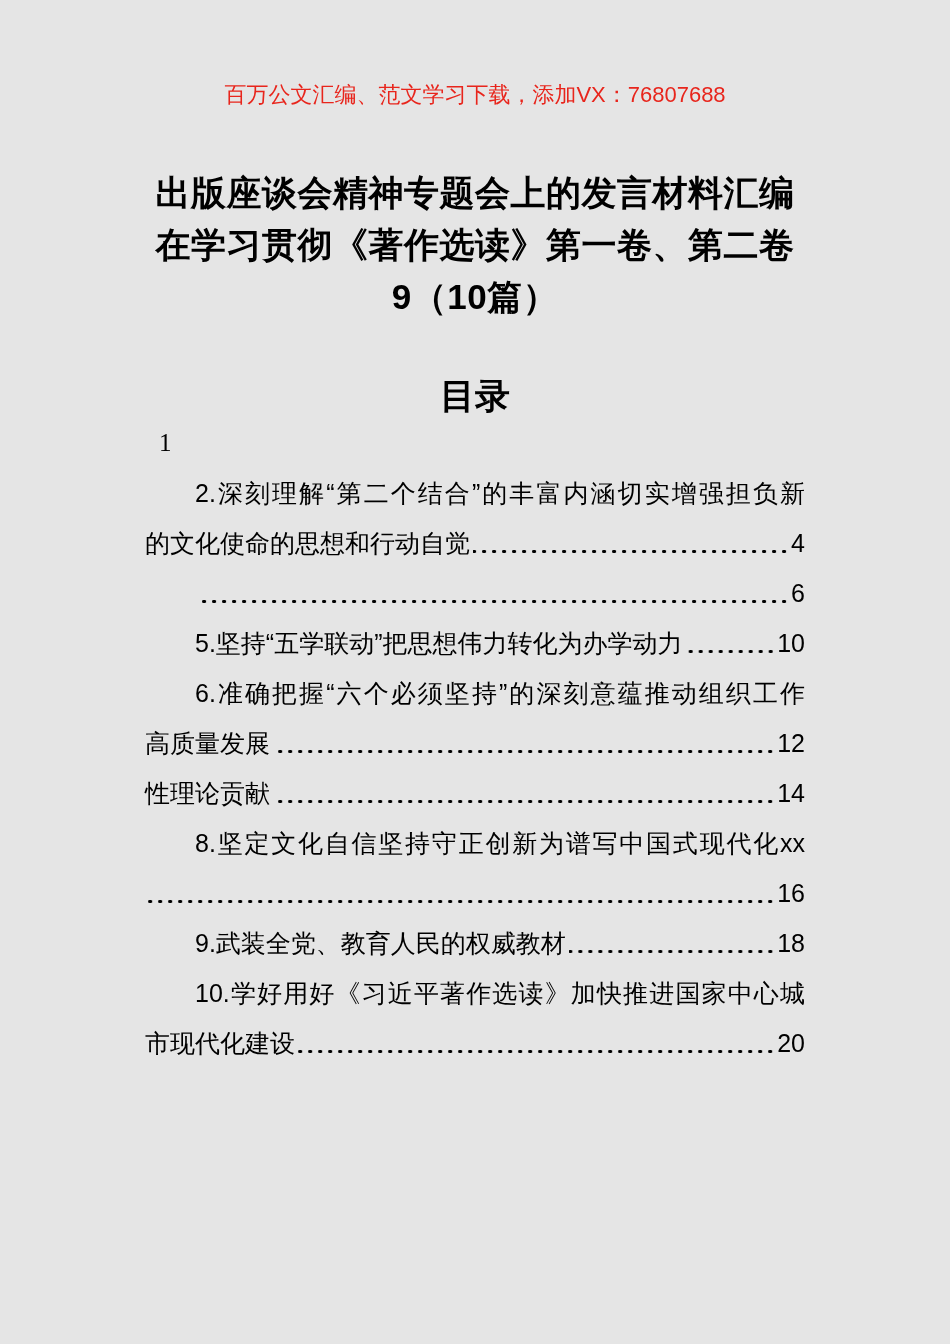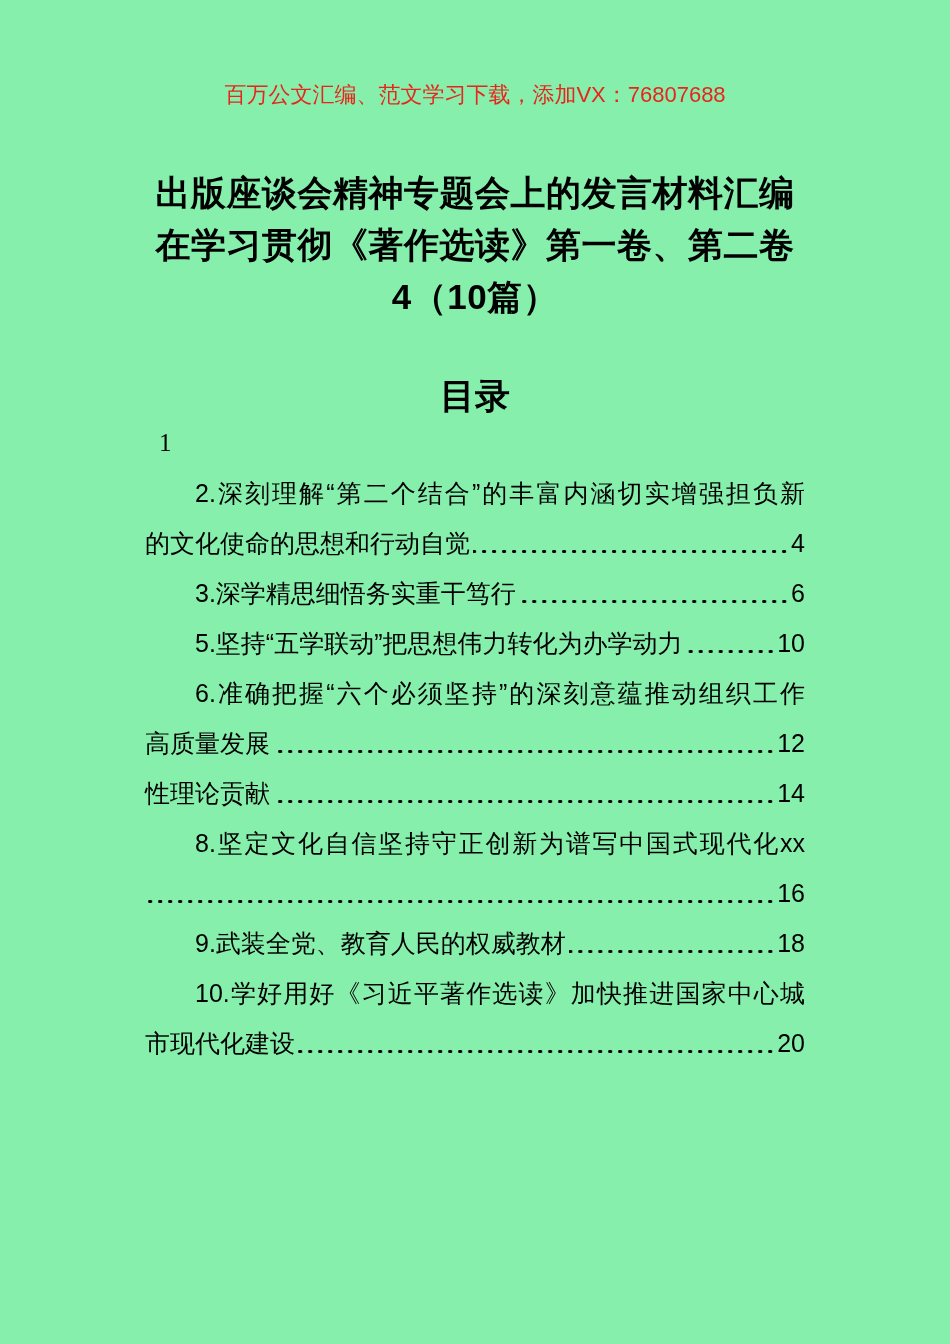--- a/index.html
+++ b/index.html
@@ -6,21 +6,21 @@
   body {
     width: 950px; height: 1344px;
     background: #ffffff;
     font-family: "Liberation Sans", "DejaVu Sans", sans-serif;
     color: #000000;
   }
   .page {
     width: 950px; height: 1344px;
     box-sizing: border-box;
     padding: 80px 145px 0 145px;
-    background: #86efac;
+    background: #e5e5e5;
     overflow: hidden;
   }
   .notice {
     text-align: center;
     font-size: 22px;
     line-height: 30px;
     color: #e8251c;
   }
   .title {
     margin: 57px 0 0 0;
@@ -74,39 +74,38 @@
 </head>
 <body>
 
 <div class="page">
 
   <div class="notice" style="color: rgb(232, 37, 28);">百万公文汇编、范文学习下载，添加VX：76807688</div>
 
   <h1 class="title">
     <span class="title-line">出版座谈会精神专题会上的发言材料汇编</span>
     <span class="title-line">在学习贯彻《著作选读》第一卷、第二卷</span>
-    <span class="title-line">4（10篇）</span>
+    <span class="title-line">9（10篇）</span>
   </h1>
 
   <h2 class="toc-heading">目录</h2>
 
   <div class="toc">
     <div class="toc-orphan">1</div>
     <div id="toc-entries">
         <div class="toc-entry">
           <div class="toc-line-full indent">2.深刻理解“第二个结合”的丰富内涵切实增强担负新</div>
           <div class="toc-line-last">
             <span class="toc-text">的文化使命的思想和行动自觉</span>
             <span class="leader"></span>
             <span class="page-num">4</span>
           </div>
         </div>
         <div class="toc-entry">
           <div class="toc-line-last indent">
-            <span class="toc-text">3.深学精思细悟务实重干笃行</span>
             <span class="leader"></span>
             <span class="page-num">6</span>
           </div>
         </div>
         <div class="toc-entry">
           <div class="toc-line-last indent">
             <span class="toc-text">5.坚持“五学联动”把思想伟力转化为办学动力</span>
             <span class="leader"></span>
             <span class="page-num">10</span>
           </div>

